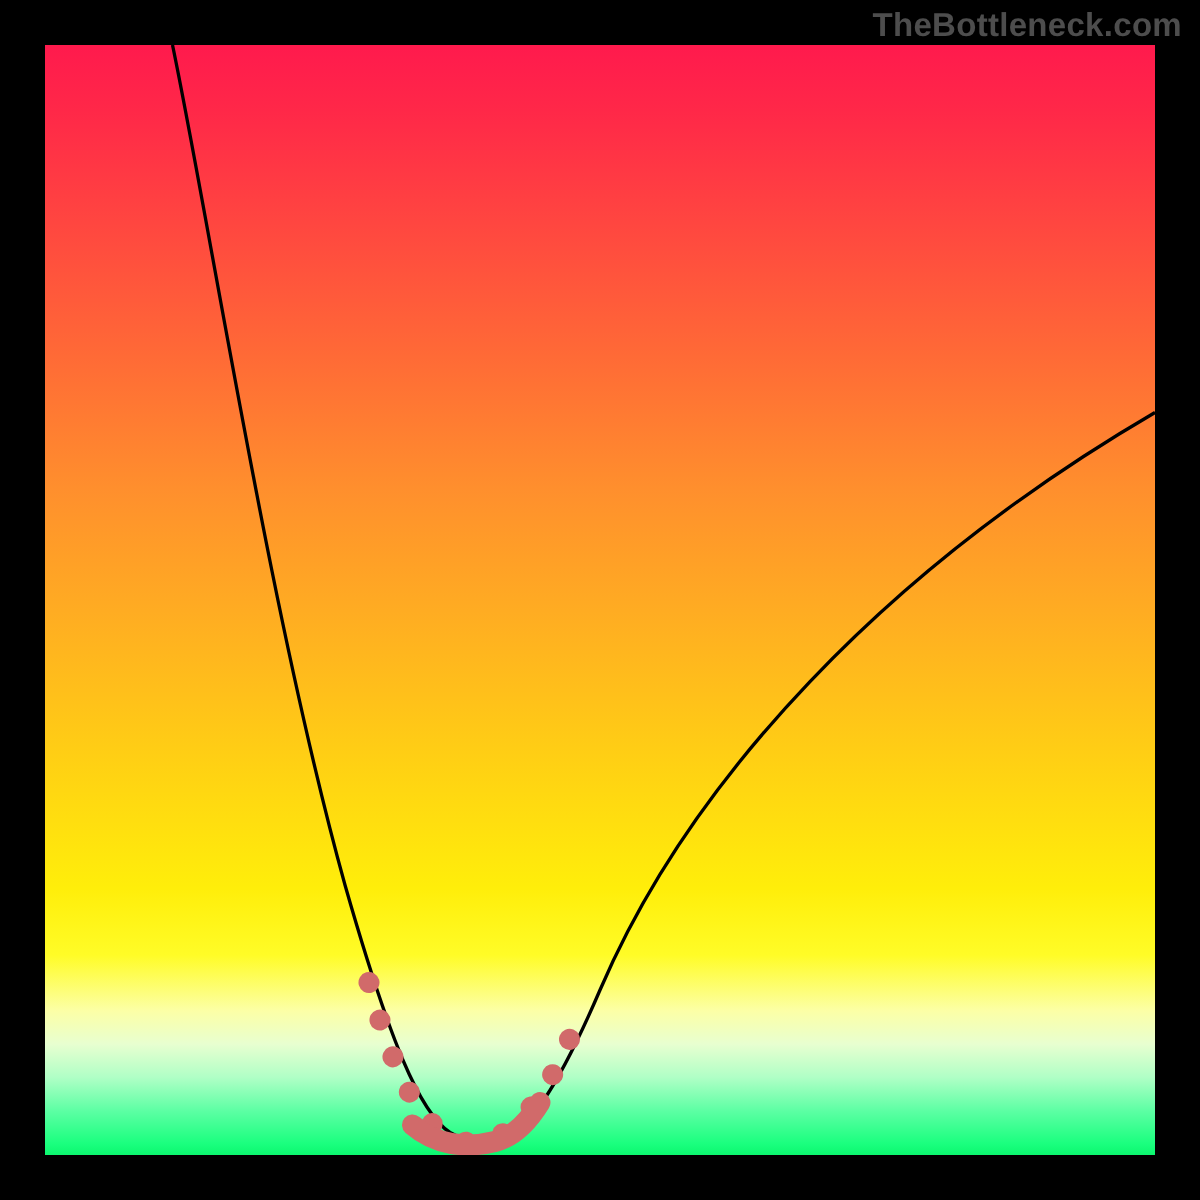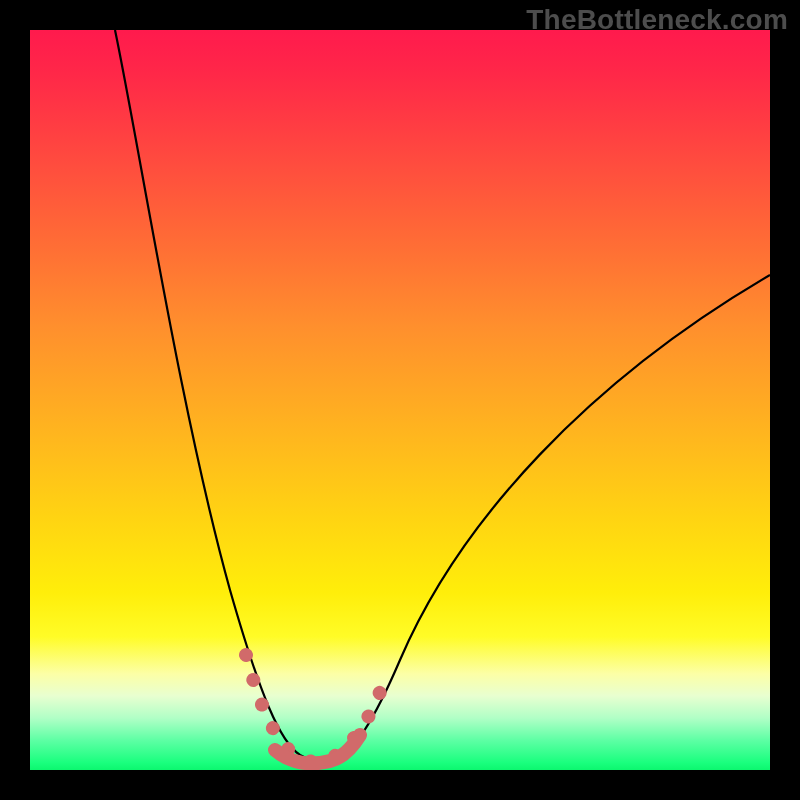--- a/index.html
+++ b/index.html
@@ -58,21 +58,21 @@
     top: 0;
     width: 740px;
     height: 740px;
   }
   .watermark {
     position: absolute;
     top: 4px;
     right: 12px;
     color: #4d4d4d;
     font-weight: 600;
-    font-size: 28px;
+    font-size: 22px;
     letter-spacing: 0.2px;
   }
 </style>
 </head>
 <body>
 
 <div class="frame">
   <div class="plot">
     <div class="gradient"></div>
     <svg class="curve" viewBox="0 0 740 740" preserveAspectRatio="none">

